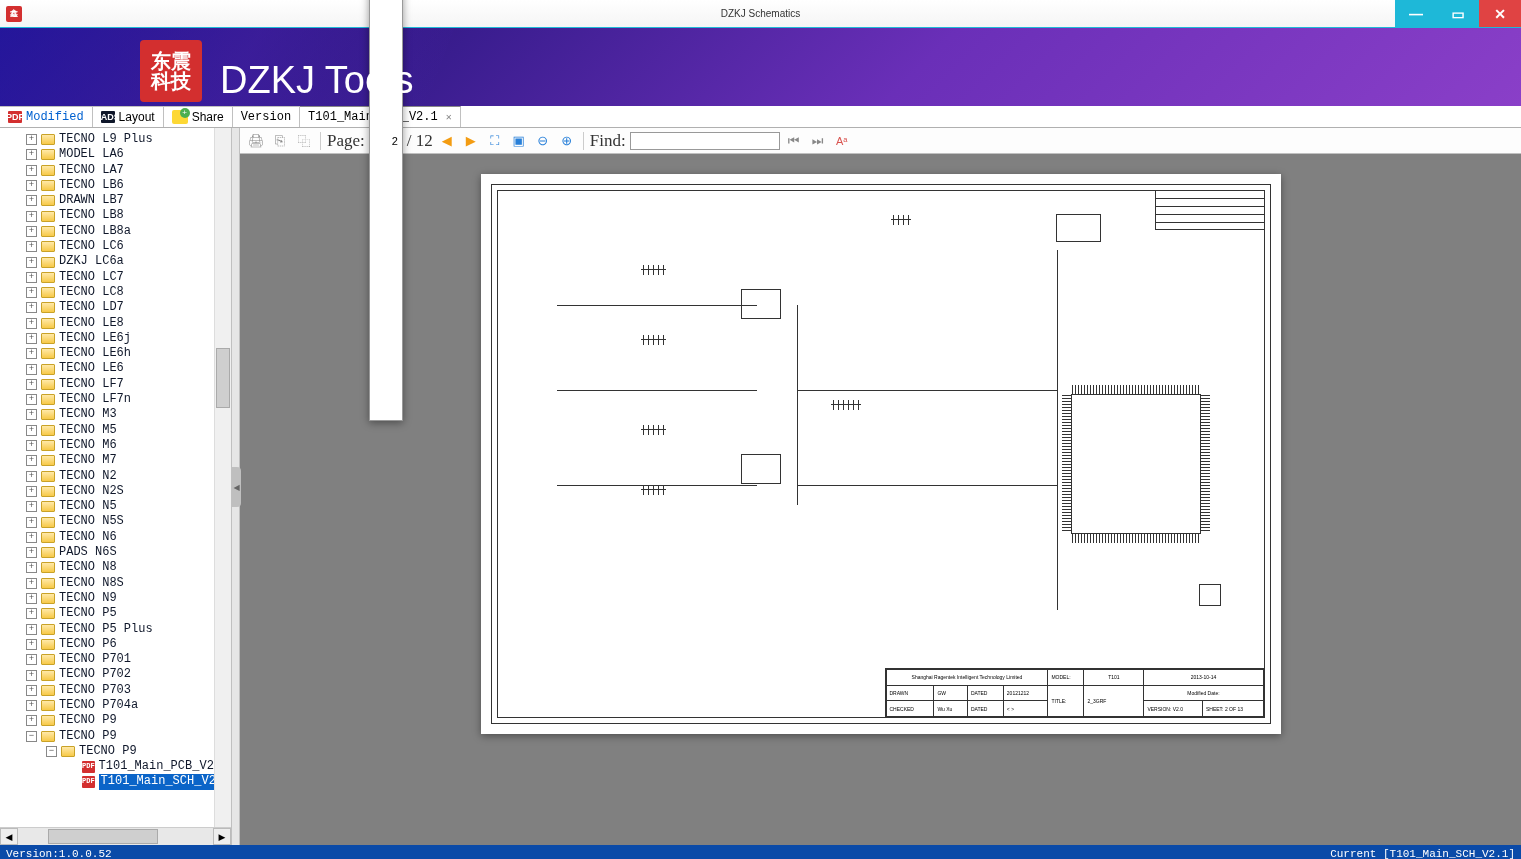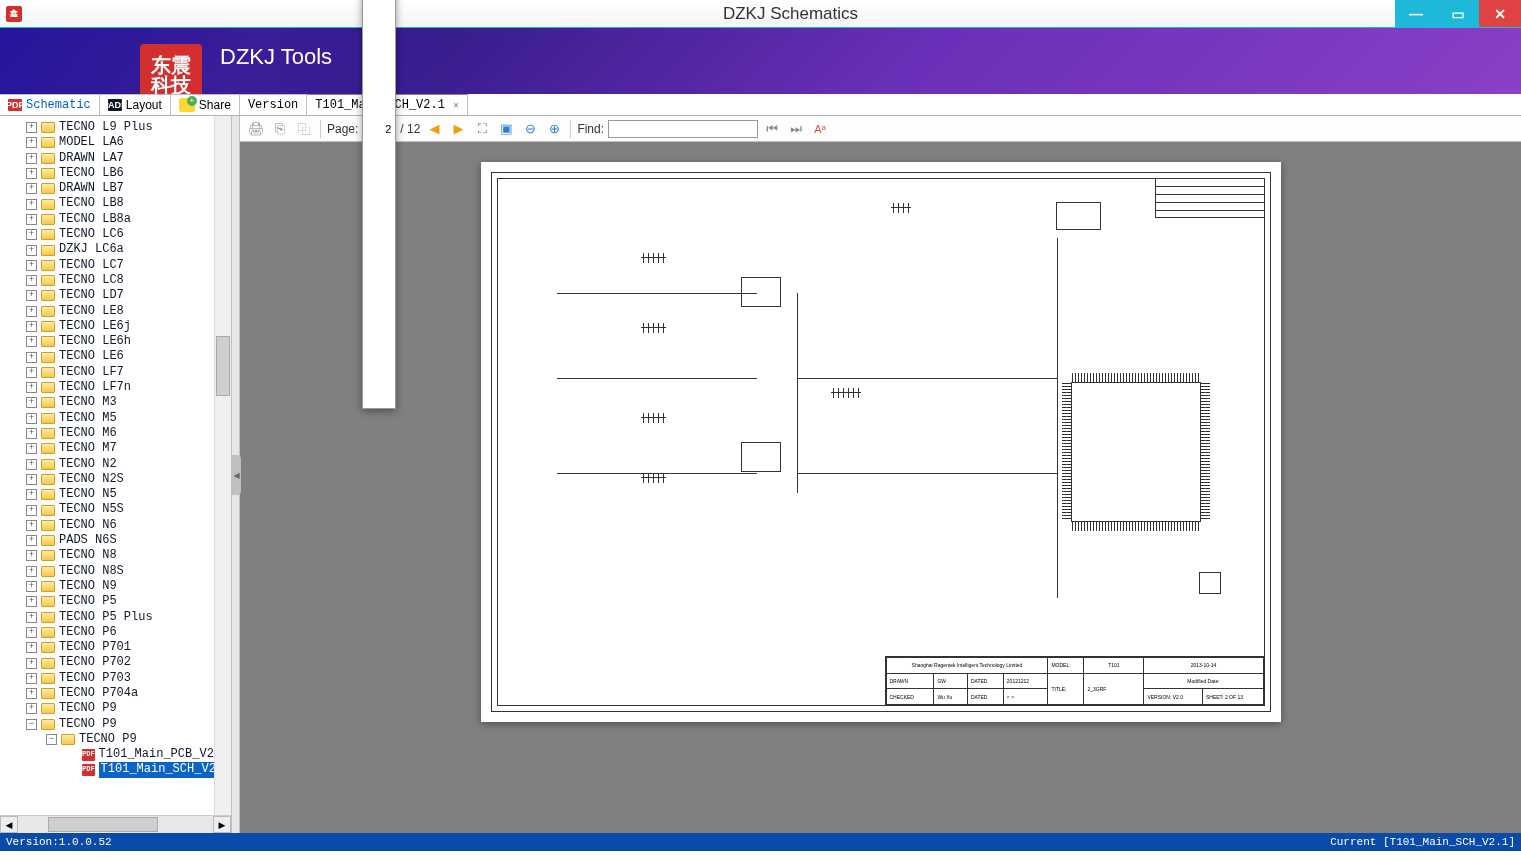--- a/index.html
+++ b/index.html
@@ -1,32 +1,32 @@
 <!DOCTYPE html>
 <html><head>
 <meta charset="utf-8">
 <style>
 * { box-sizing: border-box; margin: 0; padding: 0; }
 body { font-family: "Segoe UI", Tahoma, sans-serif; font-size: 12px; background: #fff; overflow: hidden; width: 1521px; height: 859px; }
 
 
 .title-bar { height: 28px; background: linear-gradient(to bottom, #fff, #f5f5f5); border-bottom: 1px solid #1eb8d8; display: flex; align-items: center; position: relative; }
 .title-bar .app-icon { width: 16px; height: 16px; margin-left: 6px; background: #d32f2f; border-radius: 2px; display:flex;align-items:center;justify-content:center;color:#fff;font-size:8px;font-weight:bold;}
-.title-bar .title { position: absolute; left: 50%; transform: translateX(-50%); font-size: 17px; color: #333; margin-left: 30px; }
+.title-bar .title { position: absolute; left: 50%; transform: translateX(-50%); font-size: 10px; color: #333; }
 .title-bar .win-controls { position: absolute; right: 0; display: flex; height: 100%; }
 .title-bar .win-btn { width: 42px; display: flex; align-items: center; justify-content: center; font-size: 14px; font-weight: bold; color: #000; }
 .title-bar .win-btn:nth-child(1) { background: #1eb8d8; color:#fff;}
 .title-bar .win-btn:nth-child(2) { background: #1eb8d8; color:#fff;}
 .title-bar .win-btn:nth-child(3) { background: #e04343; color:#fff; }
 
 
-.banner { height: 66px; background: linear-gradient(135deg, #1a0a5e 0%, #3a1d8f 30%, #6a2fb8 60%, #8a3fc8 100%); display: flex; align-items: flex-start; padding: 16px 140px; position: relative; overflow:hidden; color:#fff;}
+.banner { height: 78px; background: linear-gradient(135deg, #1a0a5e 0%, #3a1d8f 30%, #6a2fb8 60%, #8a3fc8 100%); display: flex; align-items: flex-end; padding: 4px 140px; position: relative; overflow:hidden; color:#fff;}
 .banner::before { content:''; position:absolute; left:0; top:0; bottom:0; width:500px; background: linear-gradient(100deg, rgba(40,30,200,0.6) 0%, rgba(80,40,200,0.4) 60%, transparent 100%); transform:skewX(-20deg) translateX(-60px);}
 .banner-logo { width:62px; height:62px; background:#d32f2f; border-radius:4px; display:flex; align-items:center; justify-content:center; color:#fff; font-size:20px; font-weight:bold; flex-direction:column; line-height:1; z-index:1;}
-.banner-title { font-size: 22px; font-weight:500; margin-left: 18px; z-index:1;}
+.banner-title { font-size: 38px; font-weight:500; margin-left: 18px; z-index:1;}
 .banner-subtitle { margin-left:auto; font-size: 24px; font-weight:400; z-index:1;}
 
 
 .main-tabs { height: 22px; background: #fff; border-bottom: 1px solid #b0b0b0; display: flex; align-items: stretch; font-size: 12px; }
 .main-tab { display:flex; align-items:center; padding: 0 8px; border-right: 1px solid #c0c0c0; gap:4px; border-top: 1px solid #c0c0c0;}
 .main-tab.doc { background:#fff; border-top:1px solid #c0c0c0; font-family: "Courier New", monospace;}
 .main-tab .small-icon { width:14px; height:12px; display:inline-flex; align-items:center; justify-content:center; font-size:9px; font-weight:bold;}
 .icon-pdf { background:#d32f2f; color:#fff; border-radius:1px;}
 .icon-pads { background:#0f172a; color:#fff; border-radius:1px;}
 .icon-share { width:16px; height:14px; display:inline-block; background:#fdd835; border-radius:2px; position:relative;}
@@ -63,21 +63,21 @@
 .splitter .grip::after{content:'◀';position:absolute;top:50%;left:50%;transform:translate(-48%,-50%);font-size:8px;color:#666;}
 
 
 .viewer { flex:1; display:flex; flex-direction:column; background:#fff;}
 .toolbar { height:26px; border-bottom:1px solid #c0c0c0; display:flex; align-items:center; padding:0 6px; gap:4px; background:#fdfdfd;}
 .tb-btn { width:20px; height:20px; display:flex; align-items:center; justify-content:center; color:#555; border-radius:2px; font-size:13px;}
 .tb-btn.orange{color:#f39c12;}
 .tb-btn.blue{color:#2980d9;}
 .tb-btn.gray{color:#888;}
 .tb-sep{width:1px;height:18px;background:#ccc;margin:0 2px;}
-.tb-label{color:#333; font-size:12px;}
+.tb-label{color:#333; font-size:17px;font-family:Liberation Serif, serif;}
 .tb-input{border:1px solid #999;height:18px;padding:0 4px;font-size:11px;}
 .tb-input.page{width:34px;text-align:right;}
 .tb-input.find{width:150px;}
 
 .canvas{flex:1;background:#808080;display:flex;justify-content:center;overflow:hidden;padding:20px 0;}
 .page{width:800px;height:560px;background:#fff;box-shadow:0 2px 8px rgba(0,0,0,0.4);position:relative;}
 .schematic-border{position:absolute;inset:10px;border:1px solid #333;}
 .schematic-border-inner{position:absolute;inset:16px;border:1px solid #333;}
 .title-block{position:absolute;right:16px;bottom:16px;width:380px;height:50px;border:1px solid #333;font-size:5px;}
 .title-block table{width:100%;height:100%;border-collapse:collapse;}
@@ -137,21 +137,21 @@
   <div class="banner-logo">
     <span>东震</span>
     <span>科技</span>
   </div>
   <div class="banner-title">DZKJ Tools</div>
 </div>
 
 <div class="main-tabs">
   <div class="main-tab">
     <span class="small-icon icon-pdf">PDF</span>
-    <span class="blue-text">Schematic</span>
+    <span class="blue-text">Modified</span>
   </div>
   <div class="main-tab">
     <span class="small-icon icon-pads">PADS</span>
     <span>Layout</span>
   </div>
   <div class="main-tab">
     <span class="icon-share"></span>
     <span>Share</span>
   </div>
   <div class="main-tab doc">
@@ -174,21 +174,21 @@
             <span class="lbl">TECNO L9 Plus</span>
           </div>
           <div class="tree-item nest1">
             <span class="expand">+</span>
             <span class="folder"></span>
             <span class="lbl">MODEL LA6</span>
           </div>
           <div class="tree-item nest1">
             <span class="expand">+</span>
             <span class="folder"></span>
-            <span class="lbl">DRAWN LA7</span>
+            <span class="lbl">TECNO LA7</span>
           </div>
           <div class="tree-item nest1">
             <span class="expand">+</span>
             <span class="folder"></span>
             <span class="lbl">TECNO LB6</span>
           </div>
           <div class="tree-item nest1">
             <span class="expand">+</span>
             <span class="folder"></span>
             <span class="lbl">DRAWN LB7</span>

